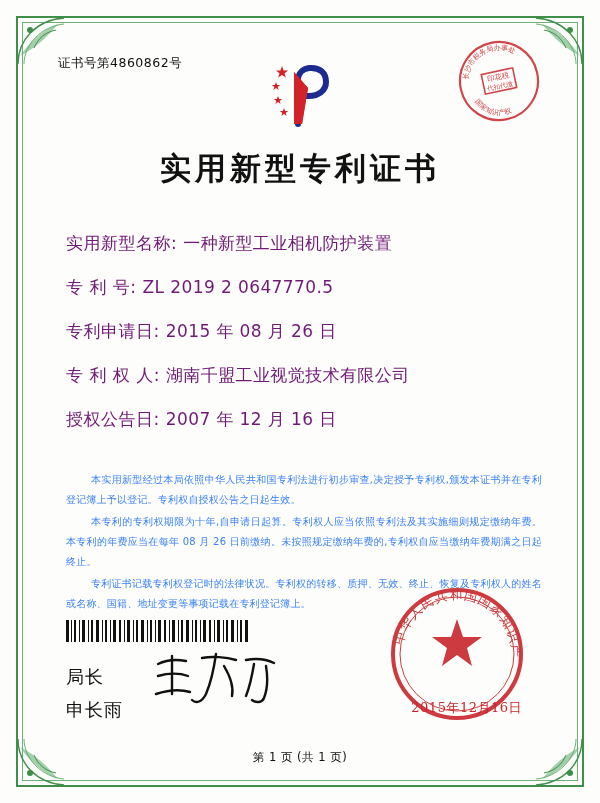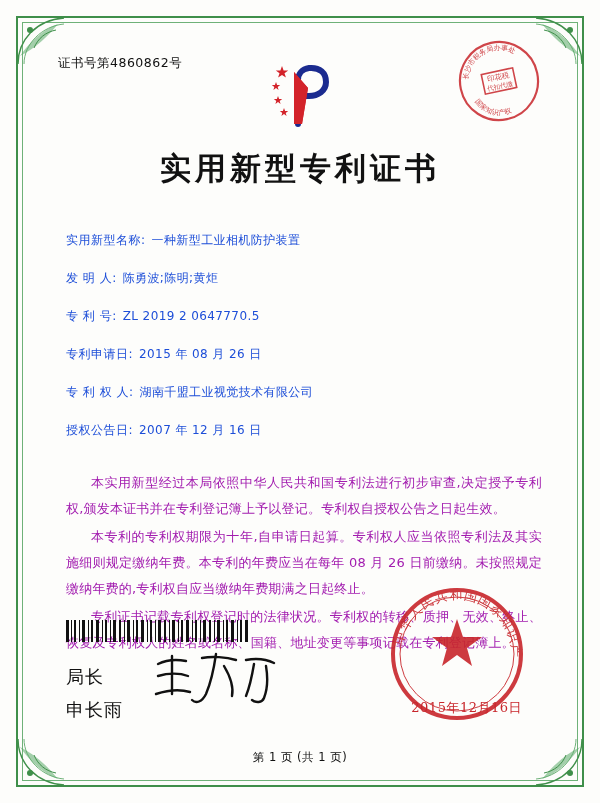--- a/index.html
+++ b/index.html
@@ -92,41 +92,41 @@
   .fields {
     position: absolute;
     left: 66px;
     right: 60px;
     top: 232px;
   }
   .field {
     display: flex;
     align-items: baseline;
     margin-bottom: 21px;
-    font-size: 12px;
-    color: #1d4ed8;
+    font-size: 17px;
+    color: #701a75;
   }
   .field .label {
     white-space: nowrap;
     letter-spacing: 0.5px;
   }
   .field .value {
     margin-left: 6px;
     letter-spacing: 0.4px;
   }
 
   
   .body-text {
     position: absolute;
     left: 66px;
     right: 58px;
     top: 470px;
-    font-size: 13px;
+    font-size: 10px;
     line-height: 2.0;
-    color: #a21caf;
+    color: #3b82f6;
     text-align: justify;
   }
   .body-text p {
     margin: 0 0 2px 0;
     text-indent: 25px;
     letter-spacing: 0.2px;
   }
 
   
   .barcode {
@@ -269,24 +269,20 @@
       </g>
     </svg>
   </div>
 
   <div class="title">实用新型专利证书</div>
 
   <div class="fields">
     <div class="field">
       <span class="label">实用新型名称:</span>
       <span class="value">一种新型工业相机防护装置</span>
-    </div>
-    <div class="field">
-      <span class="label">发 明 人:</span>
-      <span class="value">陈勇波;陈明;黄炬</span>
     </div>
     <div class="field">
       <span class="label">专 利 号:</span>
       <span class="value">ZL 2019 2 0647770.5</span>
     </div>
     <div class="field">
       <span class="label">专利申请日:</span>
       <span class="value">2015 年 08 月 26 日</span>
     </div>
     <div class="field">

